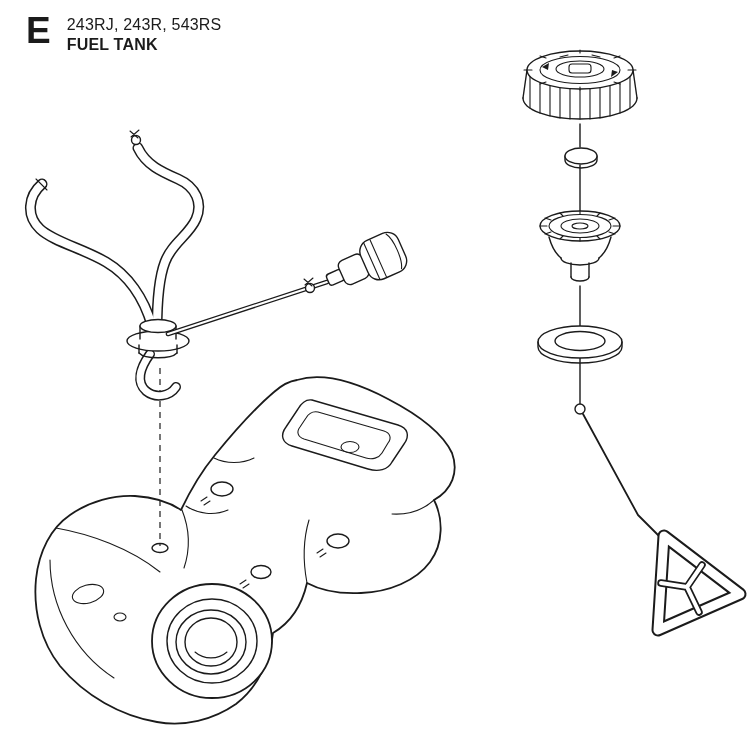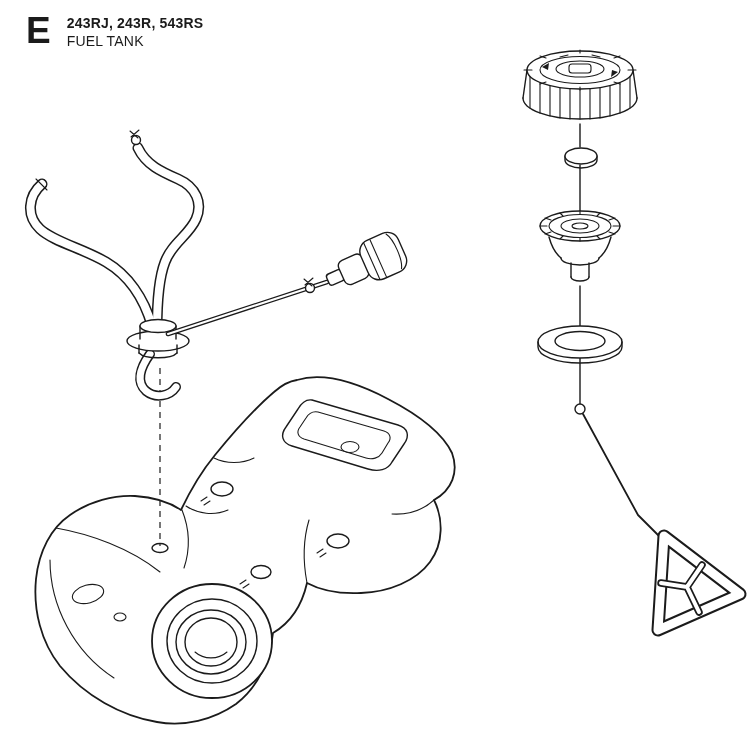--- a/index.html
+++ b/index.html
@@ -3,22 +3,22 @@
 <meta charset="utf-8">
 <style>
   html,body{margin:0;padding:0;background:#ffffff;}
   .stage{
     position:relative;width:750px;height:750px;background:#ffffff;
     font-family:"Liberation Sans",sans-serif;overflow:hidden;color:#1b1b1b;
   }
   .hdr{position:absolute;left:26px;top:14px;display:flex;gap:16px;align-items:flex-start;z-index:2;}
   .hdr .letter{font-size:37px;font-weight:700;line-height:0.9;letter-spacing:0;}
   .hdr .txt{margin-top:1px;}
-  .hdr .models{font-size:14px;font-weight:700;line-height:1.25;letter-spacing:0.2px;}
-  .hdr .title{font-size:14px;font-weight:400;line-height:1.25;letter-spacing:0.2px;}
+  .hdr .models{font-size:16px;font-weight:400;line-height:1.25;letter-spacing:0.2px;}
+  .hdr .title{font-size:16px;font-weight:700;line-height:1.25;letter-spacing:0.2px;}
   svg{position:absolute;left:0;top:0;}
   
   .ln   {fill:none;stroke:#1b1b1b;stroke-width:1.4;stroke-linecap:round;stroke-linejoin:round;}
   .ln2  {fill:none;stroke:#1b1b1b;stroke-width:1.8;stroke-linecap:round;stroke-linejoin:round;}
   .thin {fill:none;stroke:#1b1b1b;stroke-width:1.1;stroke-linecap:round;stroke-linejoin:round;}
   .wf   {fill:#ffffff;stroke:#1b1b1b;stroke-width:1.4;stroke-linejoin:round;}
   .wf2  {fill:#ffffff;stroke:#1b1b1b;stroke-width:1.8;stroke-linejoin:round;}
   .dash {fill:none;stroke:#1b1b1b;stroke-width:1.2;stroke-dasharray:6 5;}
   .tubeO{fill:none;stroke:#1b1b1b;stroke-width:11;stroke-linecap:round;}
   .tubeI{fill:none;stroke:#ffffff;stroke-width:8;stroke-linecap:round;}

